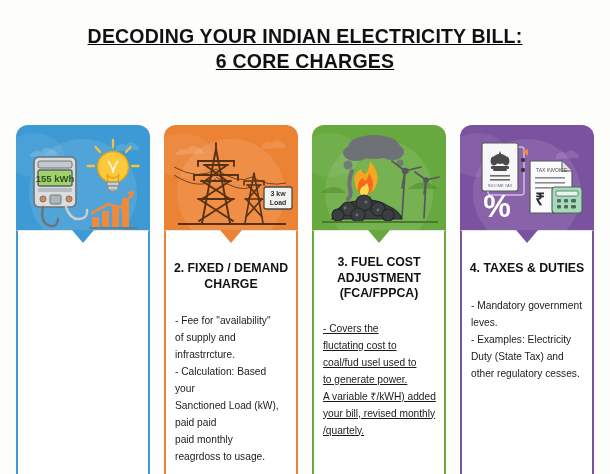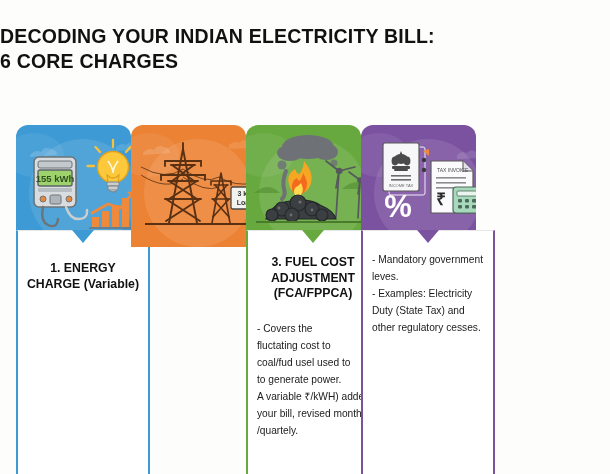--- a/index.html
+++ b/index.html
@@ -5,27 +5,29 @@
   html,body{margin:0;padding:0;}
   body{
     width:610px;height:474px;
     background:#fdfdfc;
     font-family:"Liberation Sans", sans-serif;
     overflow:hidden;
     position:relative;
   }
   .title-block{
     position:absolute;left:0;top:24px;width:610px;
+    text-align:center;
+    text-decoration:underline;
   }
   .title-line{
     font-size:19.5px;font-weight:bold;letter-spacing:.2px;
     color:#111;line-height:25px;
   }
   .cards{
-    position:absolute;left:0;top:125px;width:492px;height:349px;
+    position:absolute;left:0;top:125px;width:610px;height:349px;
     display:flex;justify-content:space-between;
     padding:0 16px;box-sizing:border-box;
   }
   .card{
     width:134px;position:relative;
   }
   .card-header{
     height:122px;border-radius:12px 12px 0 0;
     position:relative;overflow:hidden;
   }
@@ -49,21 +51,21 @@
   .card-title{
     padding:30px 6px 0;text-align:center;
     font-size:12.3px;font-weight:bold;color:#111;line-height:15.5px;
   }
   .card-title.t3{padding-top:24px;}
   .card-desc{
     padding:20px 8px 0 9px;
     font-size:10.2px;color:#1b1b1b;line-height:17px;
     white-space:pre-line;
   }
-  .card-desc.d3{padding-top:18px;}
+  .card-desc.d3{padding-top:18px;text-decoration:underline;}
   
   .lcd-text{font-family:"Liberation Sans", sans-serif;}
 </style>
 </head>
 <body>
 
 <div class="title-block">
   <div class="title-line">DECODING YOUR INDIAN ELECTRICITY BILL:</div>
   <div class="title-line">6 CORE CHARGES</div>
 </div>
@@ -109,22 +111,20 @@
           <rect x="96" y="80" width="7" height="22" fill="#ef8a3c"></rect>
           <rect x="106" y="73" width="7" height="29" fill="#ef8a3c"></rect>
           <path d="M76 88 L92 79 L104 83 L117 68" fill="none" stroke="#ef8a3c" stroke-width="2.6" stroke-linecap="round"></path>
           <path d="M111 67 l7 -1 l-1 7 z" fill="#ef8a3c"></path>
           <line x1="73" y1="103" x2="121" y2="103" stroke="#6c7478" stroke-width="1.6"></line>
         </g>
       </svg>
     </div>
     <div class="card-body" style="border-left-color:#3d9ad4;border-right-color:#3d9ad4;">
       <div class="notch" style="border-top-color:#3d9ad4;"></div>
-      <div class="card-title">1. ENERGY CHARGE
-(Variable)</div>
     </div>
   </div>
 
   <div class="card">
     <div class="card-header" style="background:#ec8233;">
       <div class="blob blob-a"></div>
       <div class="blob blob-b"></div>
       <svg class="art" viewBox="0 0 134 122">
         <path d="M12 28 q5-6 11-3 q3-6 10-3 q6 1 6 6 l-27 2z" fill="#ffffff" opacity=".15"></path>
         <path d="M98 20 q5-5 10-2 q4-5 9-1 q5 2 4 6 l-23 1z" fill="#ffffff" opacity=".12"></path>
@@ -154,20 +154,33 @@
         </g>
 
         <line x1="14" y1="99" x2="122" y2="99" stroke="#5a3013" stroke-width="2"></line>
 
         <g>
           <rect x="100" y="62" width="28" height="22" rx="2" fill="#f2f2ef" stroke="#4a4a45" stroke-width="1.3"></rect>
           <text x="114" y="71" font-size="7" font-weight="bold" fill="#333" text-anchor="middle" font-family="Liberation Sans, sans-serif">3 kw</text>
           <text x="114" y="80" font-size="7" font-weight="bold" fill="#333" text-anchor="middle" font-family="Liberation Sans, sans-serif">Load</text>
         </g>
       </svg>
+    </div>
+    <div class="card-body" style="border-left-color:#ec8233;border-right-color:#ec8233;">
+      <div class="notch" style="border-top-color:#ec8233;"></div>
+      <div class="card-title">2. FIXED / DEMAND
+CHARGE</div>
+      <div class="card-desc">- Fee for "availability"
+of supply and
+infrastrrcture.
+- Calculation: Based your
+Sanctioned Load (kW),
+paid  paid
+paid monthly
+reagrdoss to usage.</div>
     </div>
   </div>
 
   <div class="card">
     <div class="card-header" style="background:#67a93f;">
       <div class="blob blob-a"></div>
       <div class="blob blob-b"></div>
       <svg class="art" viewBox="0 0 134 122">
 
         <path d="M8 68 q14-12 26 0z" fill="#4f8a2e" opacity=".55"></path>
@@ -280,20 +293,22 @@
               <rect x="104" y="80" width="4" height="3.4" rx="1"></rect>
               <rect x="111" y="80" width="5" height="3.4" rx="1"></rect>
           </g>
         </g>
 
         <text x="37" y="92" font-size="31" font-weight="bold" fill="#ffffff" text-anchor="middle" font-family="Liberation Sans, sans-serif">%</text>
       </svg>
     </div>
     <div class="card-body" style="border-left-color:#7b52a0;border-right-color:#7b52a0;">
       <div class="notch" style="border-top-color:#7b52a0;"></div>
+      <div class="card-title">4. TAXES &amp;
+DUTIES</div>
       <div class="card-desc">- Mandatory government
  leves.
  - Examples: Electricity
  Duty (State Tax) and
  other regulatory cesses.</div>
     </div>
   </div>
 
 </div>
 

